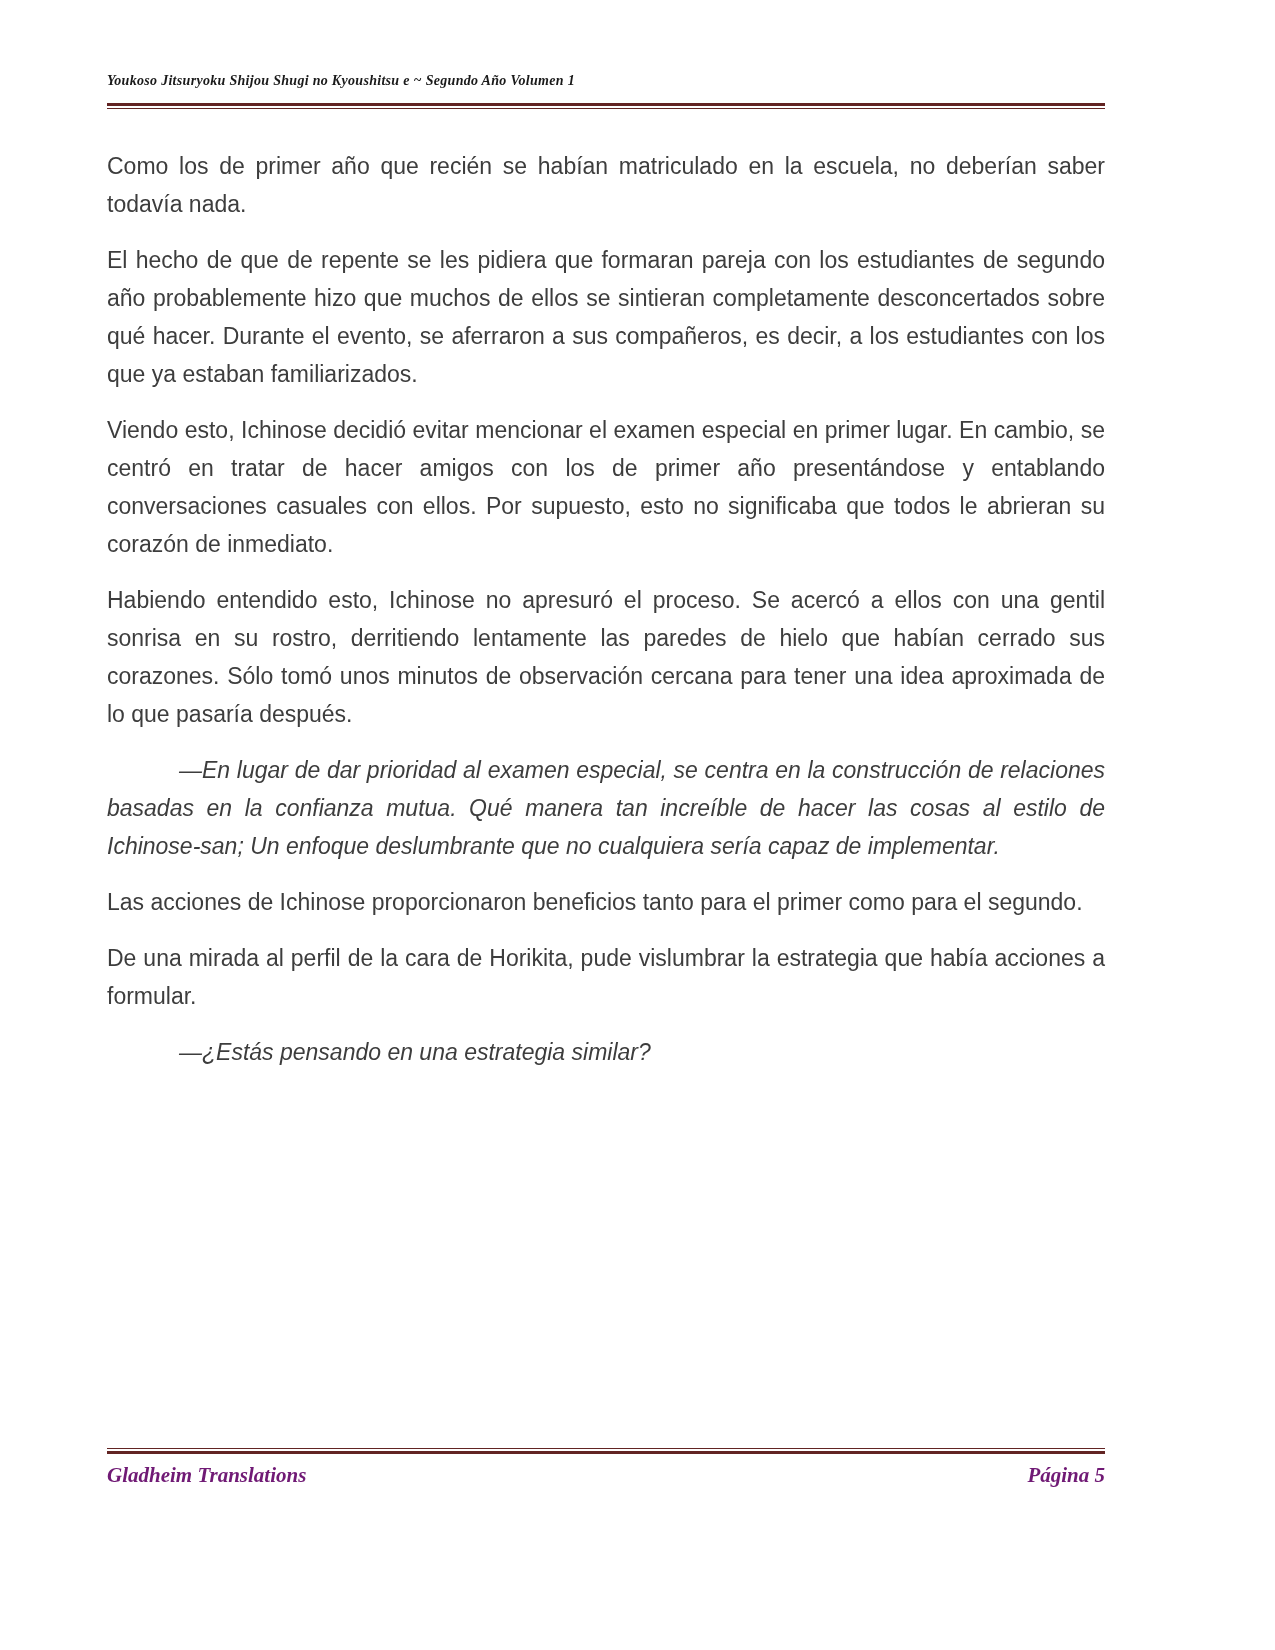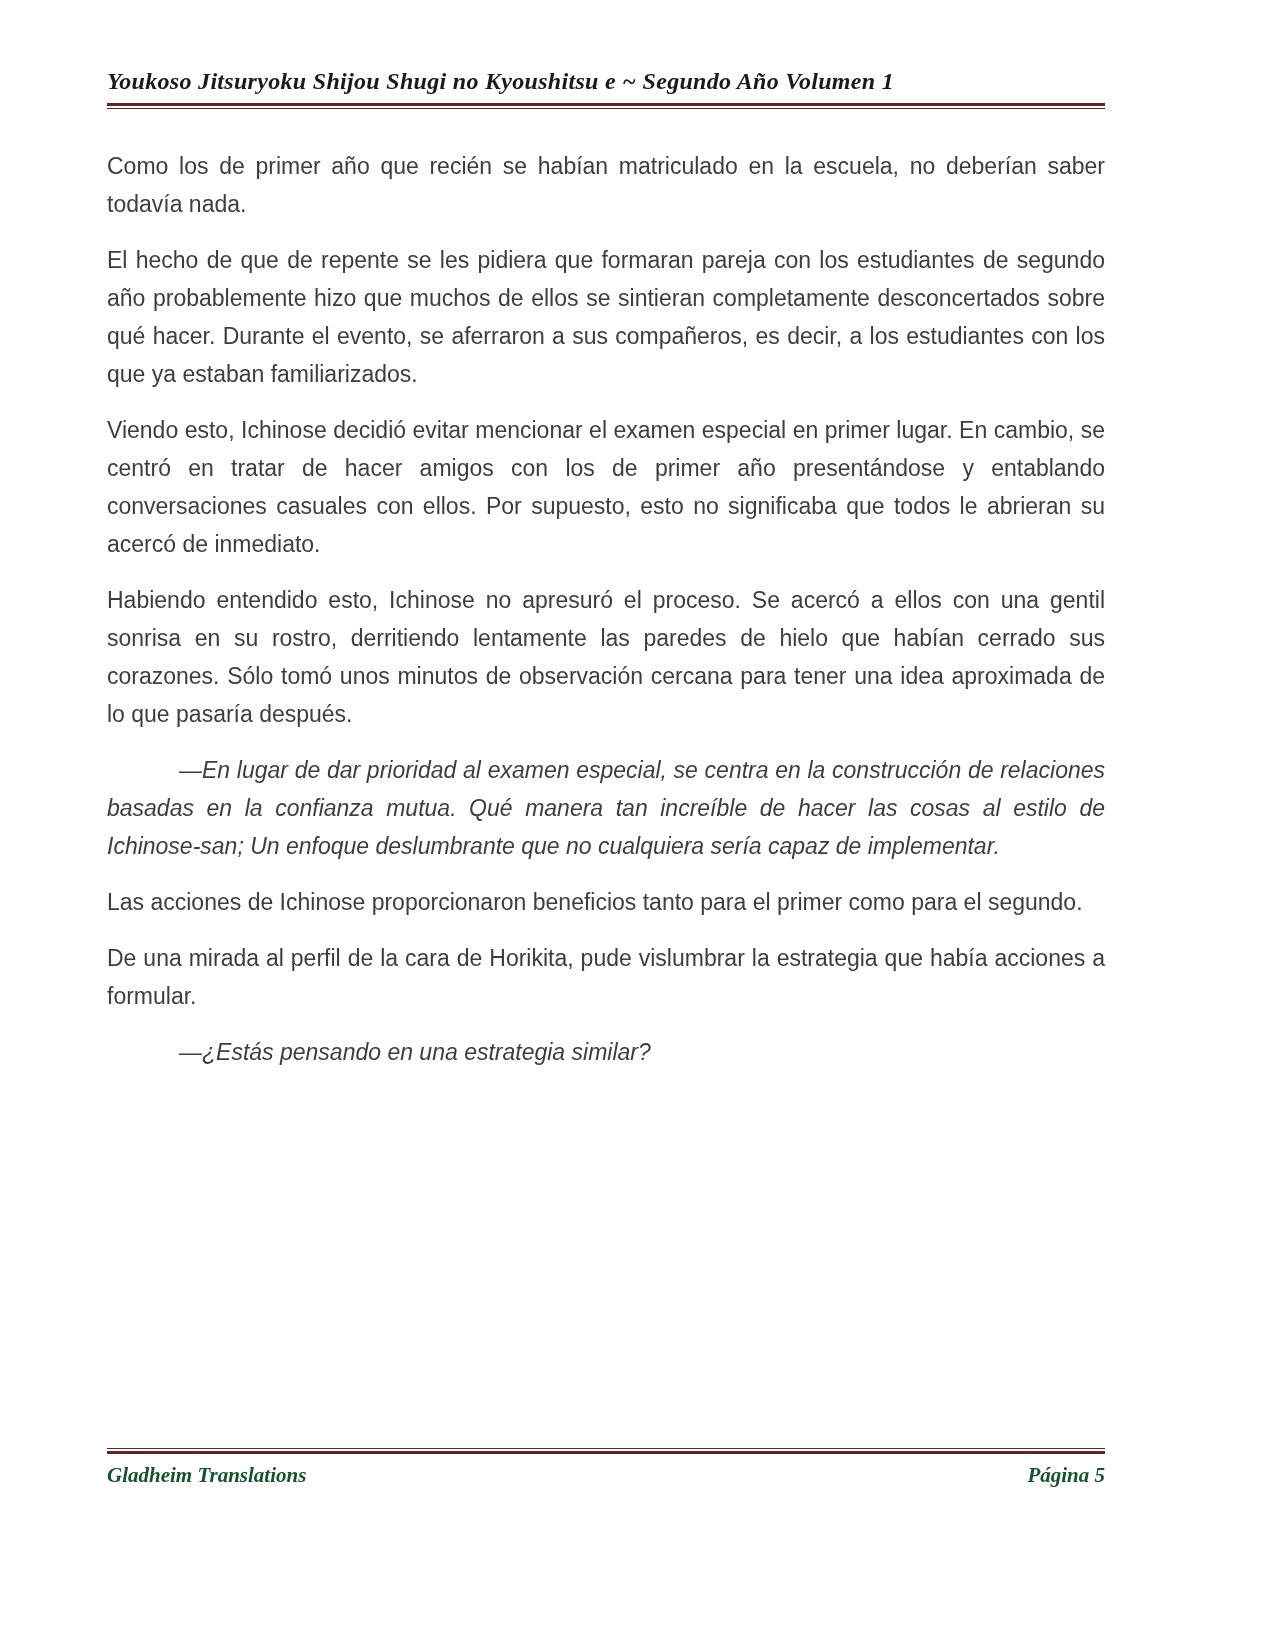--- a/index.html
+++ b/index.html
@@ -18,21 +18,21 @@
     color: #3d3d3d;
     overflow: hidden;
   }
   header {
     display: block;
   }
   .header-title {
     font-family: "Liberation Serif", serif;
     font-style: italic;
     font-weight: bold;
-    font-size: 24px;
+    font-size: 14px;
     line-height: 26px;
     color: #1a1a1a;
     letter-spacing: 0.3px;
     padding-bottom: 9px;
     white-space: nowrap;
   }
   .header-rule {
     height: 2px;
     border-top: 3px solid #622423;
     border-bottom: 1px solid #622423;
@@ -63,37 +63,37 @@
     margin-bottom: 9px;
   }
   .footer-row {
     display: flex;
     justify-content: space-between;
     align-items: baseline;
     font-family: "Liberation Serif", serif;
     font-style: italic;
     font-weight: bold;
     font-size: 21px;
-    color: #14532d;
+    color: #701a75;
   }
 </style>
 </head>
 <body>
 
 <div class="page">
 
   <header>
     <div class="header-title">Youkoso Jitsuryoku Shijou Shugi no Kyoushitsu e ~ Segundo Año Volumen 1</div>
     <div class="header-rule"></div>
   </header>
 
   <main>
     <p class="body-par">Como los de primer año que recién se habían matriculado en la escuela, no deberían saber todavía nada.</p>
     <p class="body-par">El hecho de que de repente se les pidiera que formaran pareja con los estudiantes de segundo año probablemente hizo que muchos de ellos se sintieran completamente desconcertados sobre qué hacer. Durante el evento, se aferraron a sus compañeros, es decir, a los estudiantes con los que ya estaban familiarizados.</p>
-    <p class="body-par">Viendo esto, Ichinose decidió evitar mencionar el examen especial en primer lugar. En cambio, se centró en tratar de hacer amigos con los de primer año presentándose y entablando conversaciones casuales con ellos. Por supuesto, esto no significaba que todos le abrieran su acercó de inmediato.</p>
+    <p class="body-par">Viendo esto, Ichinose decidió evitar mencionar el examen especial en primer lugar. En cambio, se centró en tratar de hacer amigos con los de primer año presentándose y entablando conversaciones casuales con ellos. Por supuesto, esto no significaba que todos le abrieran su corazón de inmediato.</p>
     <p class="body-par">Habiendo entendido esto, Ichinose no apresuró el proceso. Se acercó a ellos con una gentil sonrisa en su rostro, derritiendo lentamente las paredes de hielo que habían cerrado sus corazones. Sólo tomó unos minutos de observación cercana para tener una idea aproximada de lo que pasaría después.</p>
     <p class="body-par dialogue">—En lugar de dar prioridad al examen especial, se centra en la construcción de relaciones basadas en la confianza mutua. Qué manera tan increíble de hacer las cosas al estilo de Ichinose-san; Un enfoque deslumbrante que no cualquiera sería capaz de implementar.</p>
     <p class="body-par">Las acciones de Ichinose proporcionaron beneficios tanto para el primer como para el segundo.</p>
     <p class="body-par">De una mirada al perfil de la cara de Horikita, pude vislumbrar la estrategia que había acciones a formular.</p>
     <p class="body-par dialogue">—¿Estás pensando en una estrategia similar?</p>
   </main>
 
   <footer>
     <div class="footer-rule"></div>
     <div class="footer-row">

